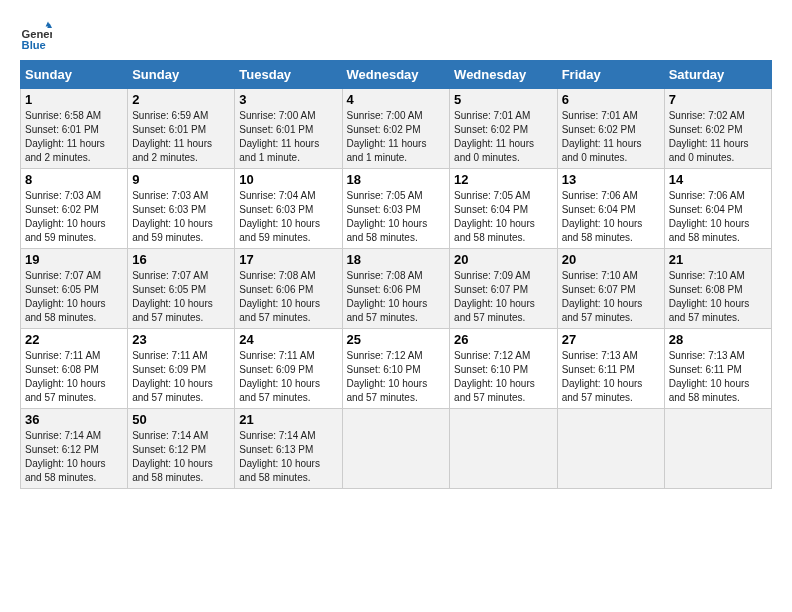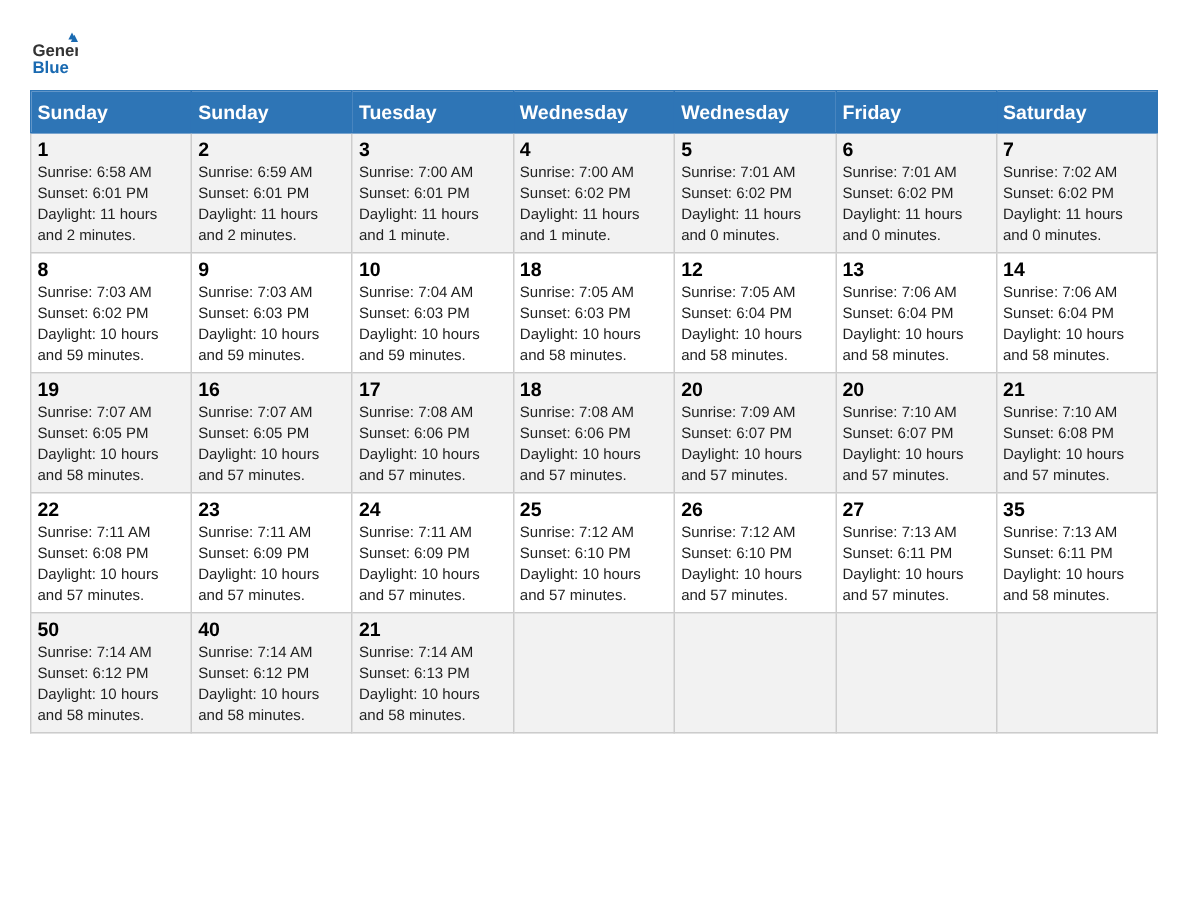--- a/index.html
+++ b/index.html
@@ -328,39 +328,39 @@
         </td>
         <td>
           <span class="day-num">27</span>
           <div class="day-info">
             Sunrise: 7:13 AM<br>
             Sunset: 6:11 PM<br>
             Daylight: 10 hours and 57 minutes.
           </div>
         </td>
         <td>
-          <span class="day-num">35</span>
+          <span class="day-num">28</span>
           <div class="day-info">
             Sunrise: 7:13 AM<br>
             Sunset: 6:11 PM<br>
             Daylight: 10 hours and 58 minutes.
           </div>
         </td>
       </tr>
       <tr>
         <td>
-          <span class="day-num">50</span>
+          <span class="day-num">36</span>
           <div class="day-info">
             Sunrise: 7:14 AM<br>
             Sunset: 6:12 PM<br>
             Daylight: 10 hours and 58 minutes.
           </div>
         </td>
         <td>
-          <span class="day-num">40</span>
+          <span class="day-num">50</span>
           <div class="day-info">
             Sunrise: 7:14 AM<br>
             Sunset: 6:12 PM<br>
             Daylight: 10 hours and 58 minutes.
           </div>
         </td>
         <td>
           <span class="day-num">21</span>
           <div class="day-info">
             Sunrise: 7:14 AM<br>

